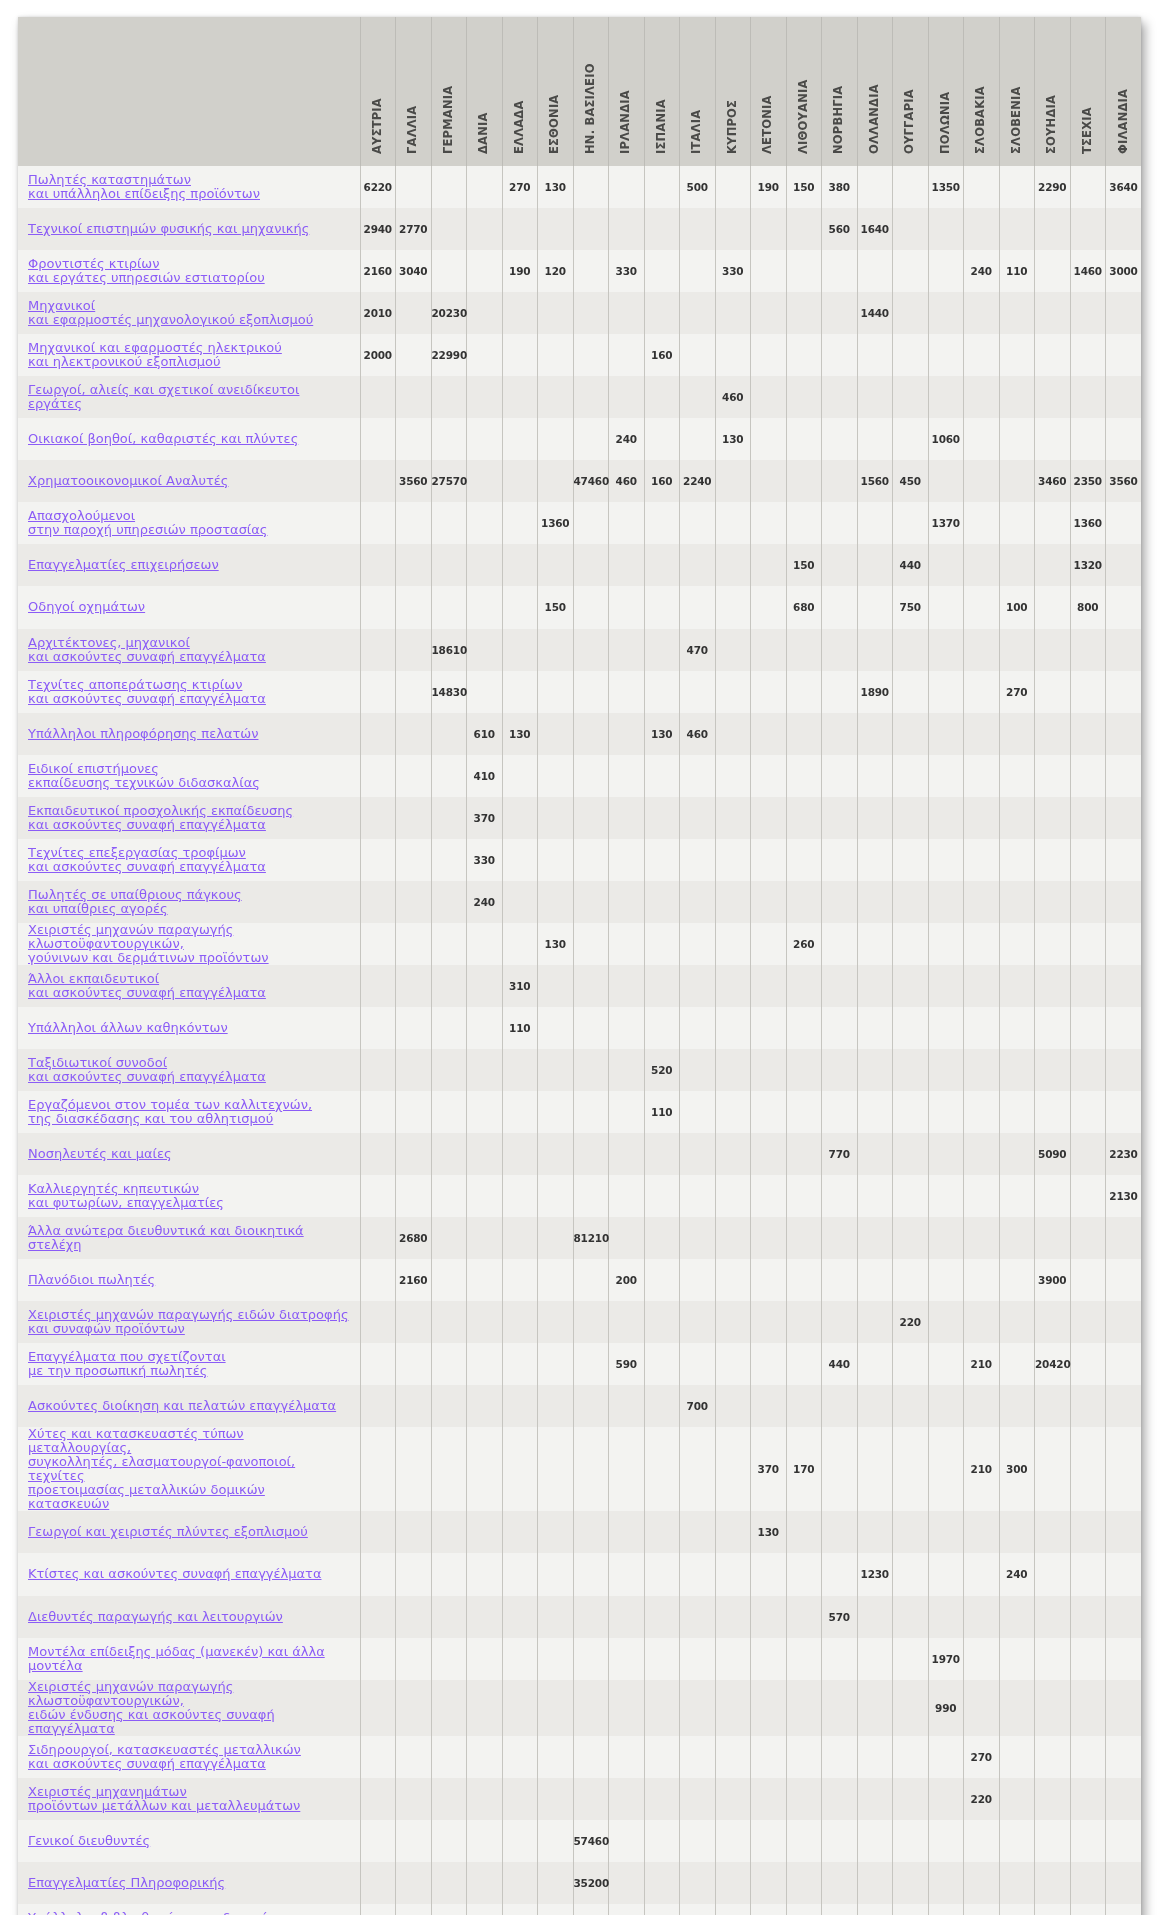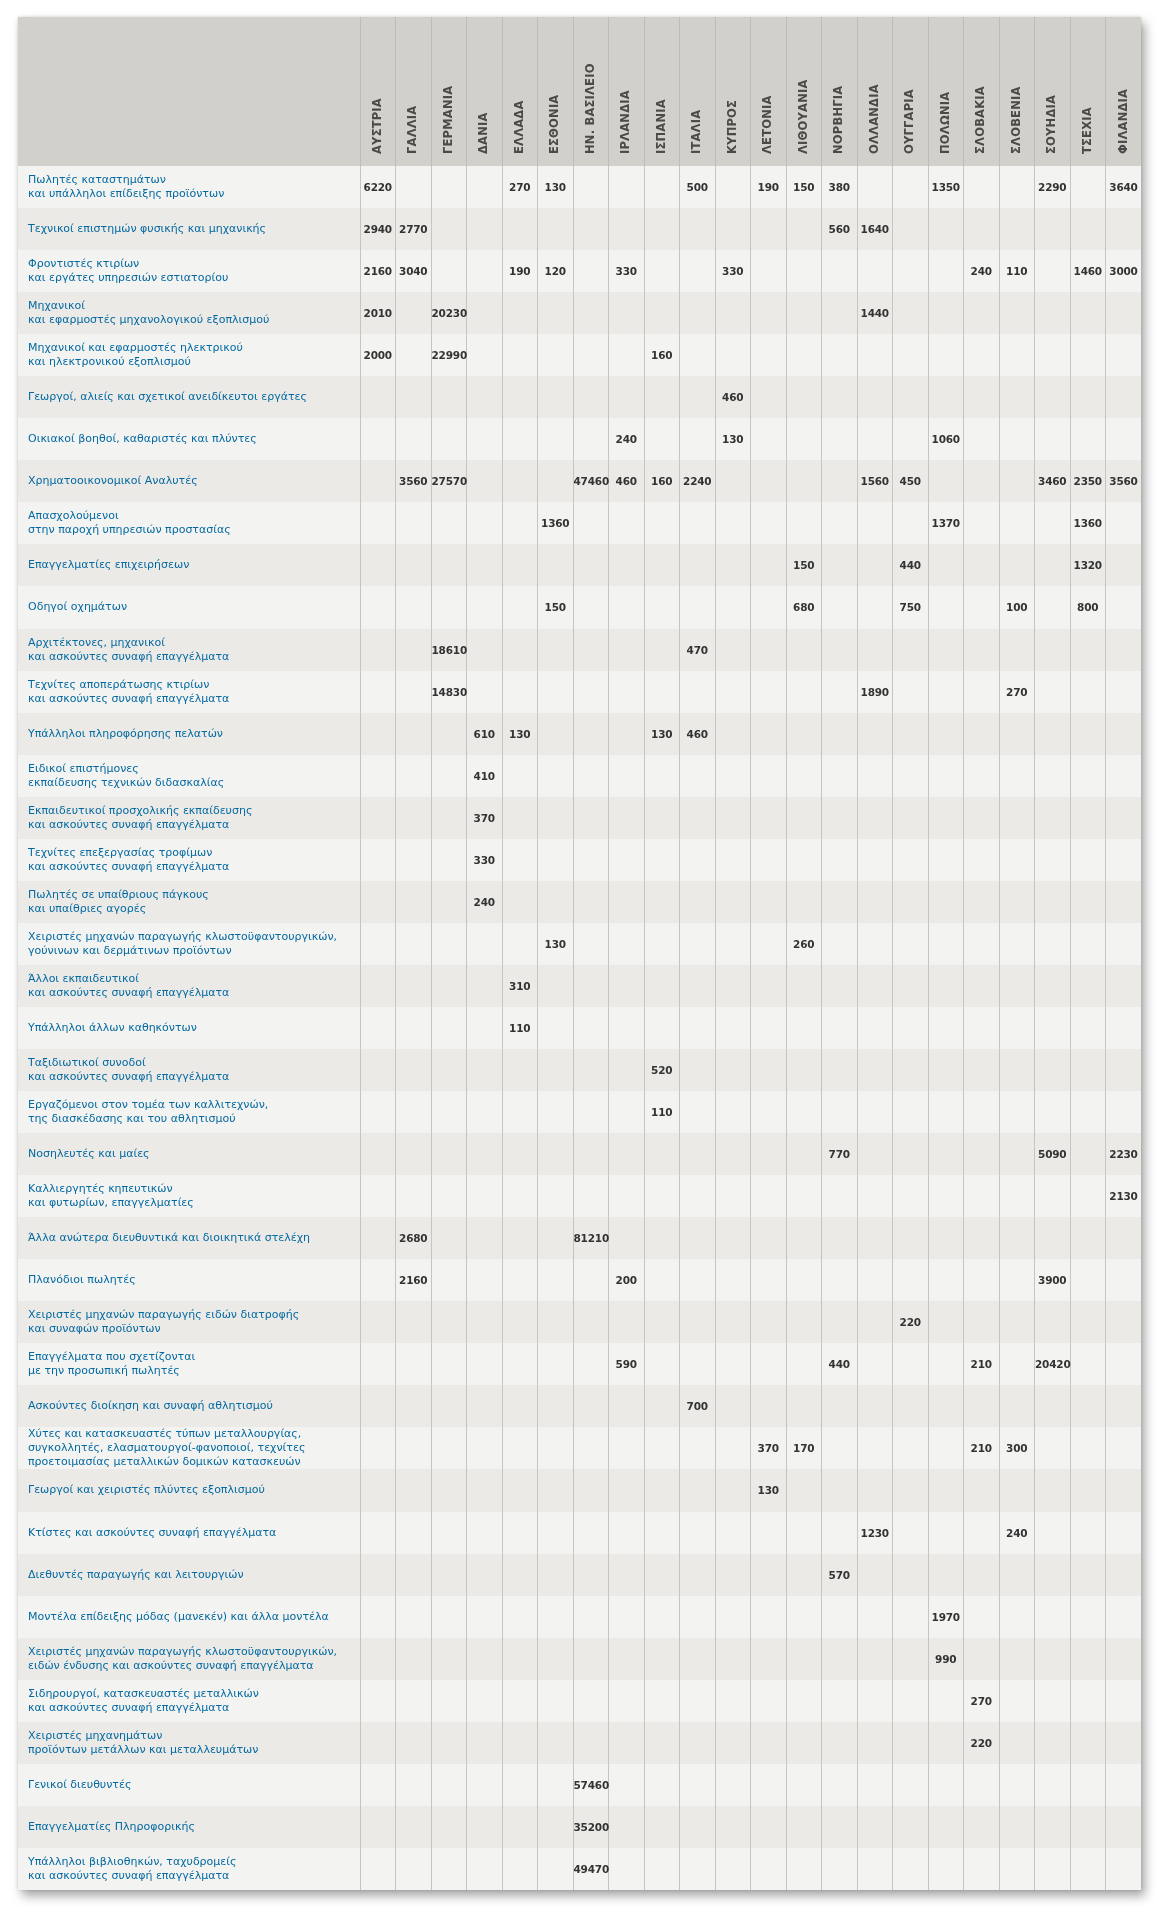--- a/index.html
+++ b/index.html
@@ -24,22 +24,22 @@
   .vhead {
     position: absolute; left: 50%; bottom: 12px;
     transform-origin: left bottom;
     transform: translateX(6px) rotate(-90deg);
     white-space: nowrap; font-size: 11.5px; color: #4a4a48; letter-spacing: 0.2px;
   }
   tbody tr { height: 42.05px; }
   tbody tr:nth-child(odd) td { background: #f3f3f1; }
   tbody tr:nth-child(even) td { background: #ebeae7; }
   td.label {
-    font-size: 11px; line-height: 14px; padding: 0 10px 0 10px; color: #0369a1;
-    white-space: pre-line; vertical-align: middle;
+    font-size: 13px; line-height: 14px; padding: 0 10px 0 10px; color: #8b5cf6;
+    white-space: pre-line; vertical-align: middle; text-decoration: underline;
   }
   td.num {
     border-left: 1px solid #c6c5c0; font-size: 10.5px; font-weight: bold;
     text-align: center; vertical-align: middle; padding: 0; color: #333; letter-spacing: -0.2px;
   }
 </style>
 </head>
 <body>
 
 <div class="table-card">
@@ -878,21 +878,21 @@
           <td class="num"></td>
           <td class="num"></td>
           <td class="num"></td>
           <td class="num">210</td>
           <td class="num"></td>
           <td class="num">20420</td>
           <td class="num"></td>
           <td class="num"></td>
         </tr>
         <tr>
-          <td class="label">Ασκούντες διοίκηση και συναφή αθλητισμού</td>
+          <td class="label">Ασκούντες διοίκηση και πελατών επαγγέλματα</td>
           <td class="num"></td>
           <td class="num"></td>
           <td class="num"></td>
           <td class="num"></td>
           <td class="num"></td>
           <td class="num"></td>
           <td class="num"></td>
           <td class="num"></td>
           <td class="num"></td>
           <td class="num">700</td>

